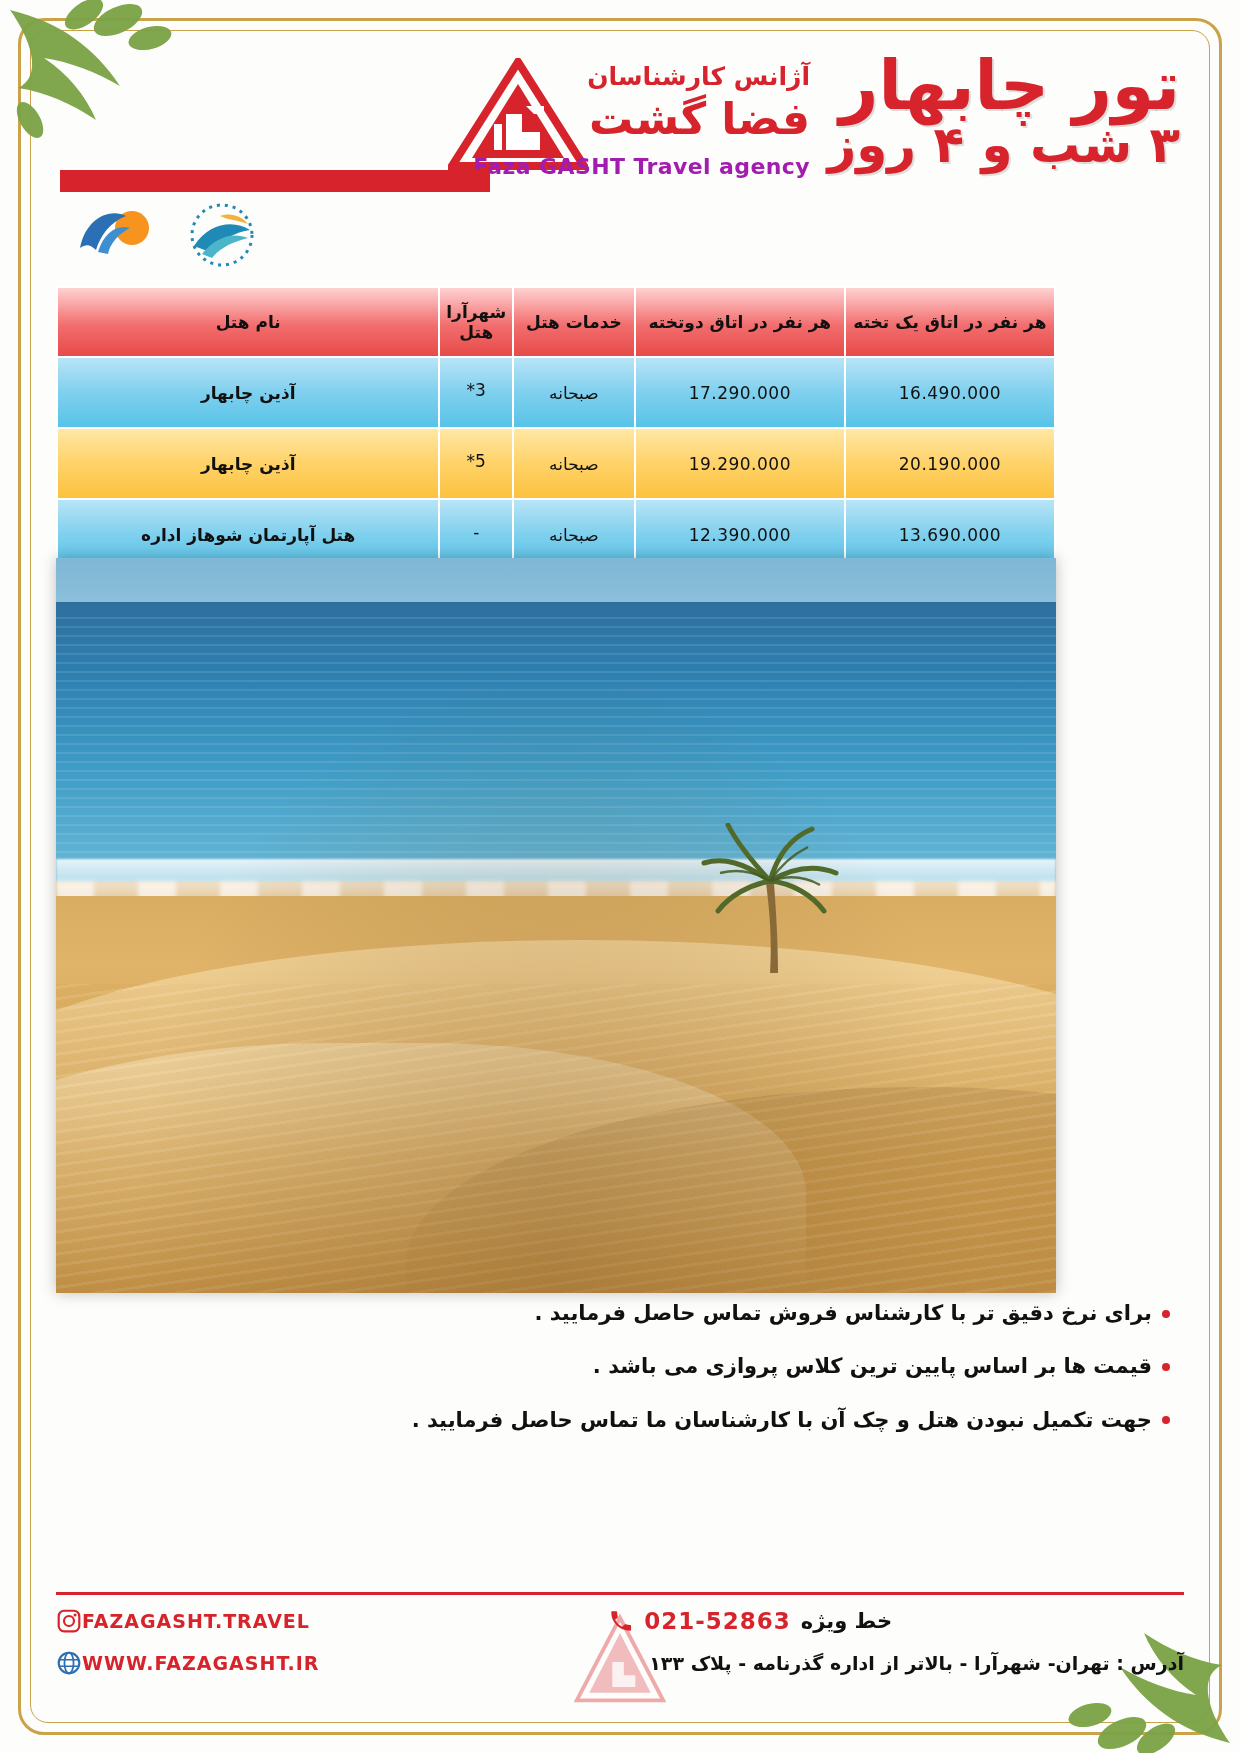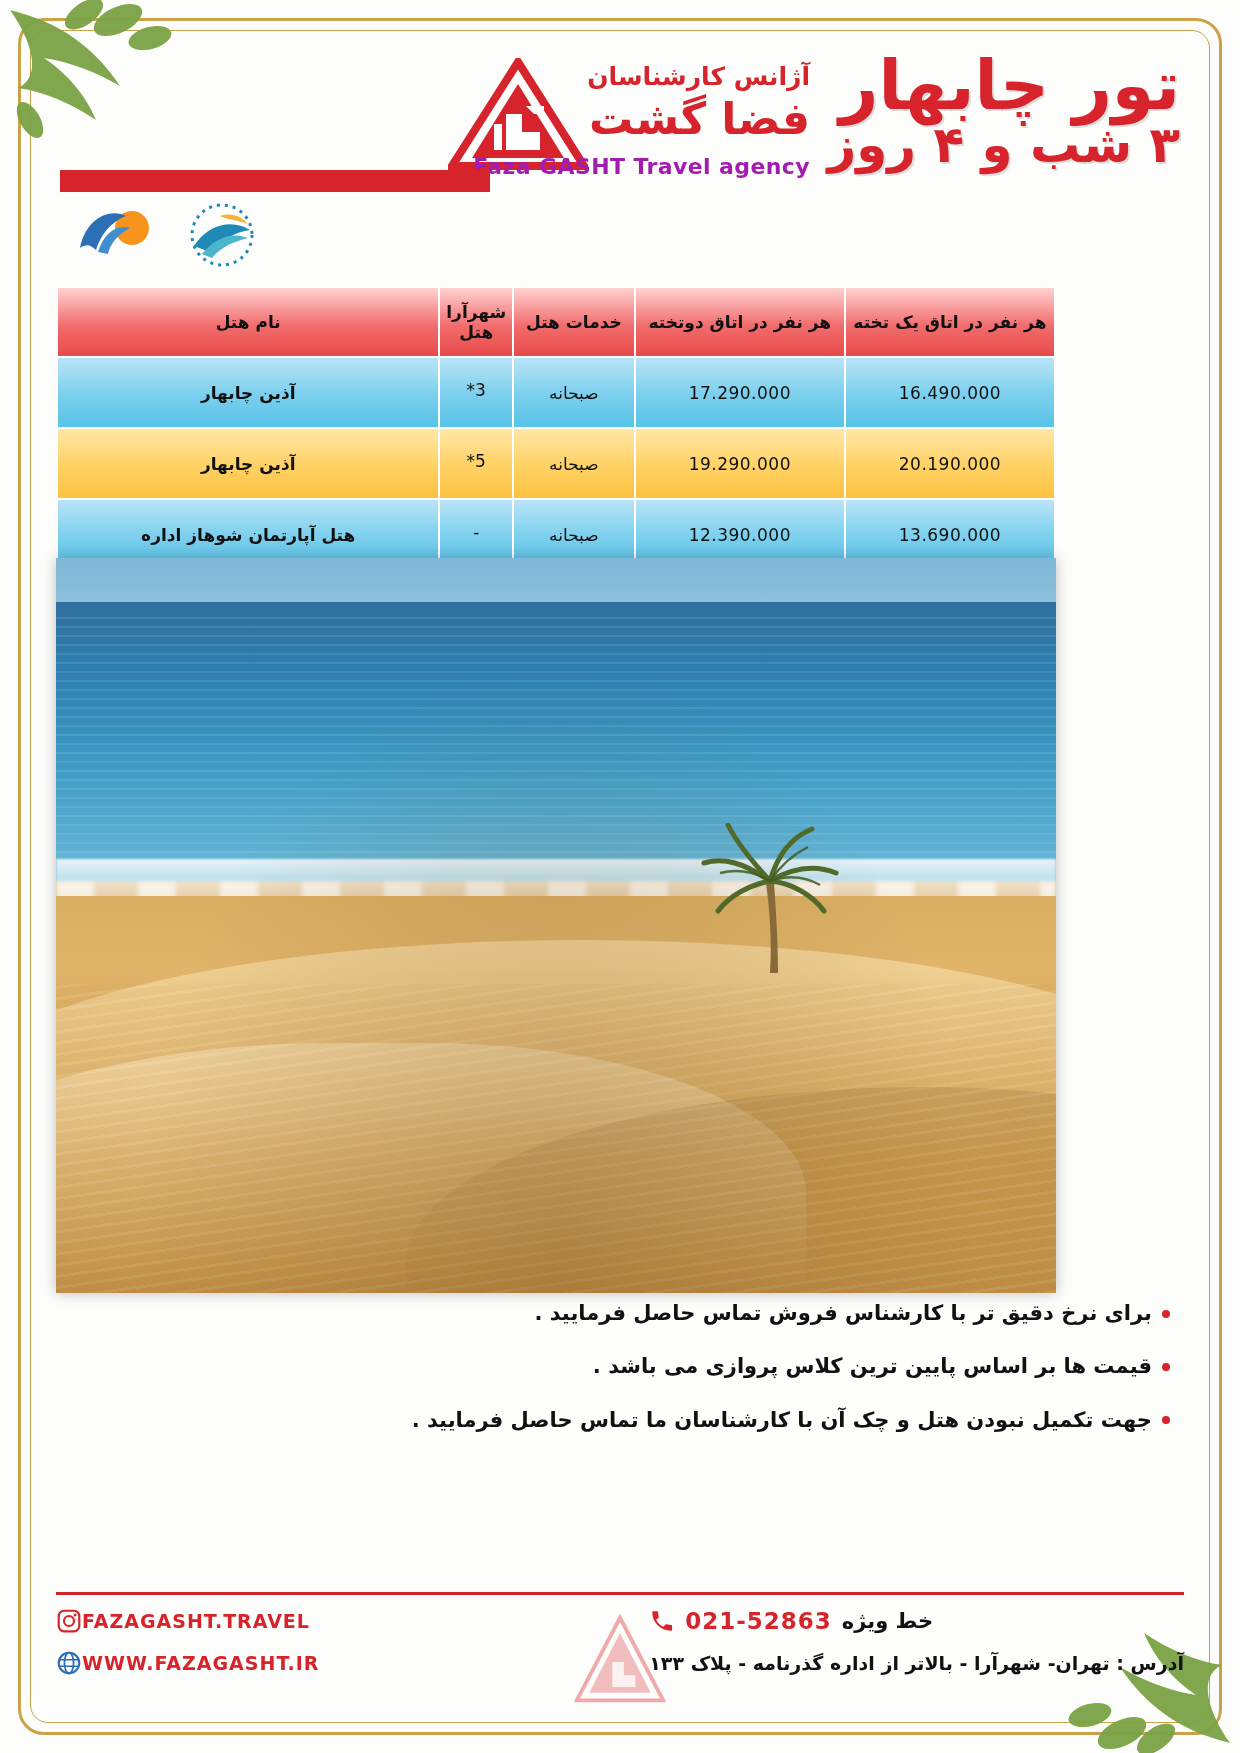--- a/index.html
+++ b/index.html
@@ -167,21 +167,21 @@
   
   .footer-line{
     position:absolute;left:56px;right:56px;top:1592px;height:3px;background:#d7232b;
   }
   .footer{
     position:absolute;left:56px;right:56px;top:1604px;height:120px;direction:rtl;
   }
   .f-right{position:absolute;right:0;top:4px;text-align:right;}
   .f-hotline{font-size:21px;font-weight:bold;color:#111;display:flex;align-items:center;gap:10px;justify-content:flex-end;}
   .f-phone{font-size:23px;font-weight:bold;color:#d7232b;letter-spacing:1px;}
-  .f-addr{font-size:19px;color:#111;margin-top:18px;font-weight:bold;}
+  .f-addr{font-size:19px;color:#111;margin-top:18px;font-weight:bold;margin-left:41px;}
   .f-left{position:absolute;left:0;top:4px;text-align:left;direction:ltr;}
   .f-row{display:flex;align-items:center;margin-bottom:16px;}
   .f-row .txt{font-size:19px;font-weight:bold;color:#d7232b;letter-spacing:1px;}
   .f-logo{
     position:absolute;left:50%;top:8px;transform:translateX(-50%);
     width:96px;height:96px;opacity:.85;
   }
   .icon-box{width:26px;height:26px;flex:0 0 auto;}
 </style>
 </head>

